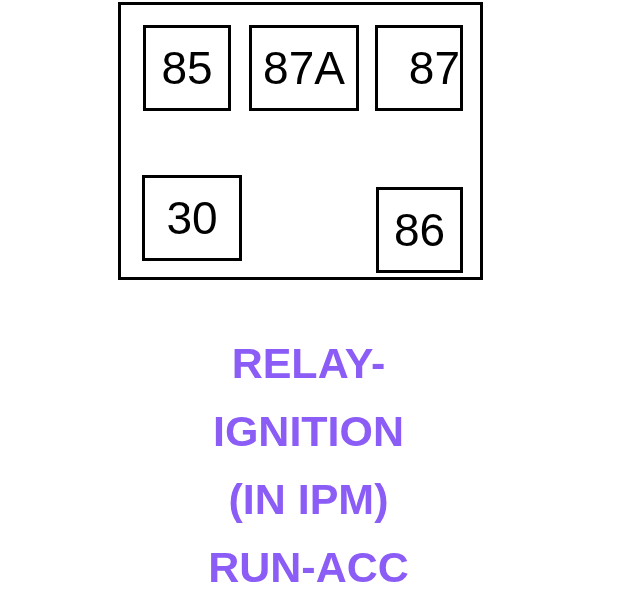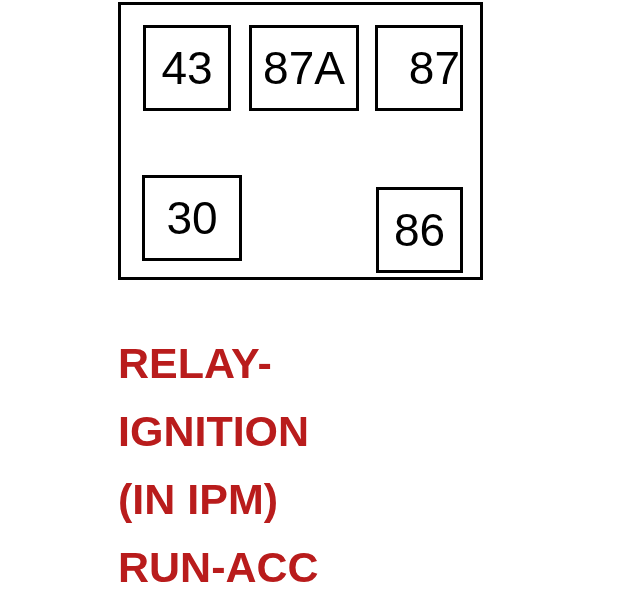--- a/index.html
+++ b/index.html
@@ -40,41 +40,42 @@
   
   .t-85  { left: 22px;  top: 20px;  width: 88px;  height: 86px; }
   .t-87a { left: 128px; top: 20px;  width: 110px; height: 86px; }
   .t-87  { left: 254px; top: 20px;  width: 88px;  height: 86px; justify-content: flex-end; }
   
   .t-30  { left: 21px;  top: 170px; width: 100px;  height: 86px; }
   .t-86  { left: 255px; top: 170px; width: 87px;  height: 86px; margin-top: 12px; }
 
   .caption {
     position: absolute;
-    left: 118px;
+    left: 126px;
     top: 329px;
     width: 365px;
-    color: #b91c1c;
+    text-align: center;
+    color: #8b5cf6;
   }
   .caption-line {
     font-size: 43px;
     font-weight: 700;
     line-height: 68px;
     letter-spacing: 0px;
     white-space: nowrap;
   }
 </style>
 </head>
 <body>
 
 <div class="canvas">
 
   <div class="relay-box">
     <div class="terminal t-85">
-      <span>43</span>
+      <span>85</span>
     </div>
     <div class="terminal t-87a">
       <span>87A</span>
     </div>
     <div class="terminal t-87">
       <span>87</span>
     </div>
     <div class="terminal t-30">
       <span>30</span>
     </div>

